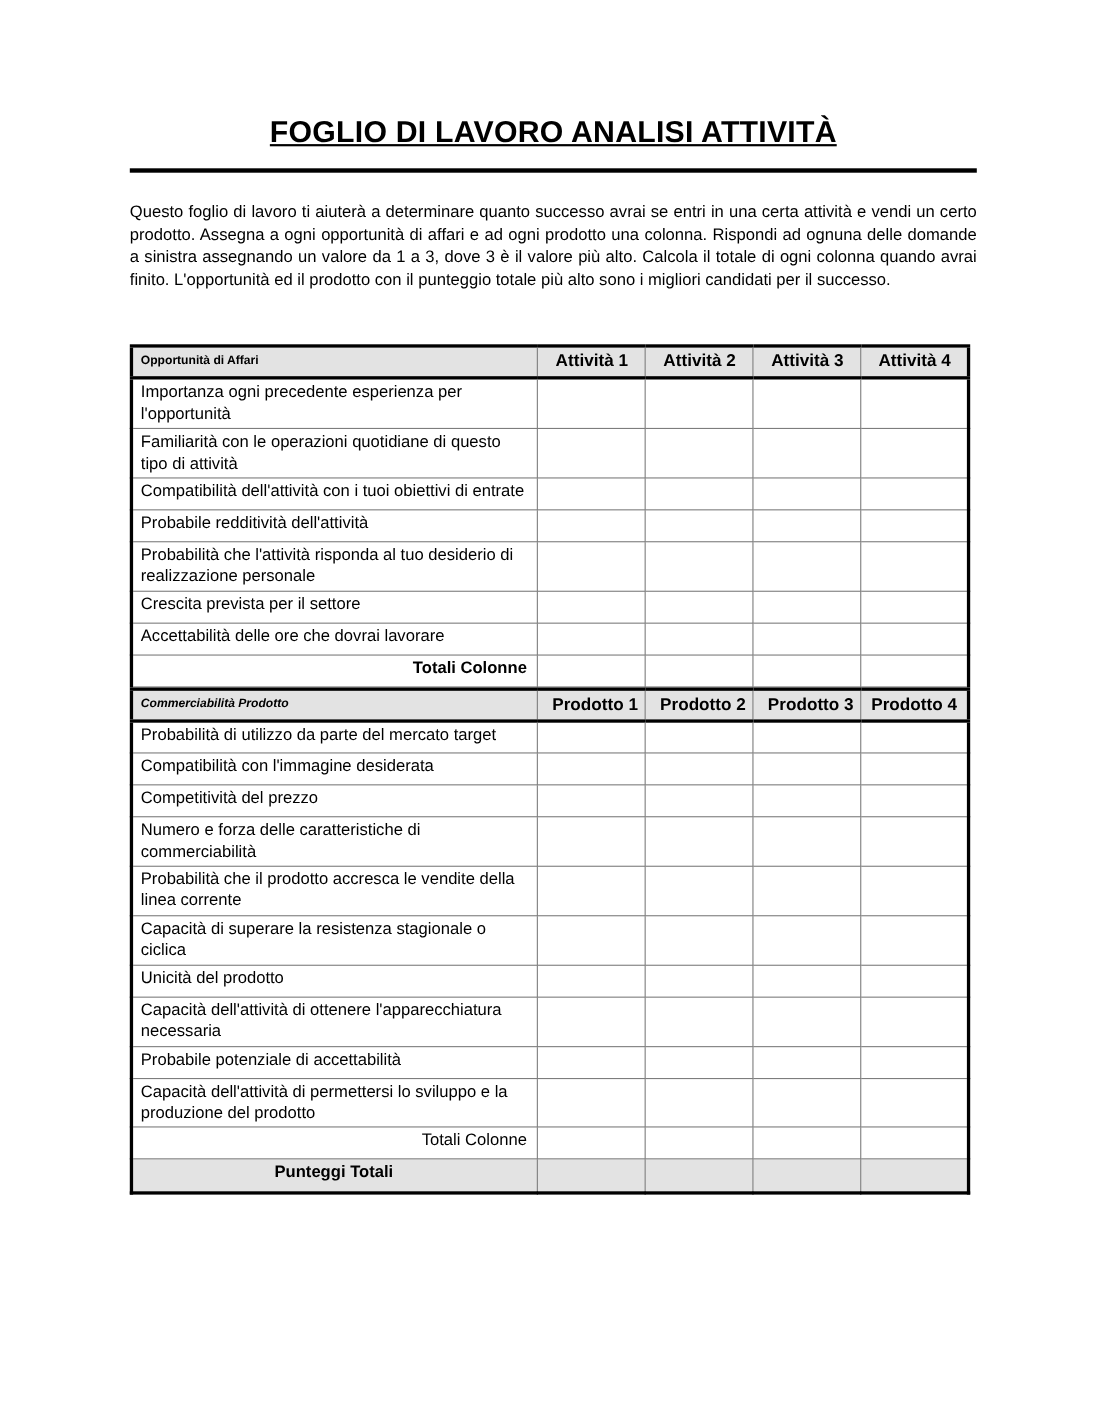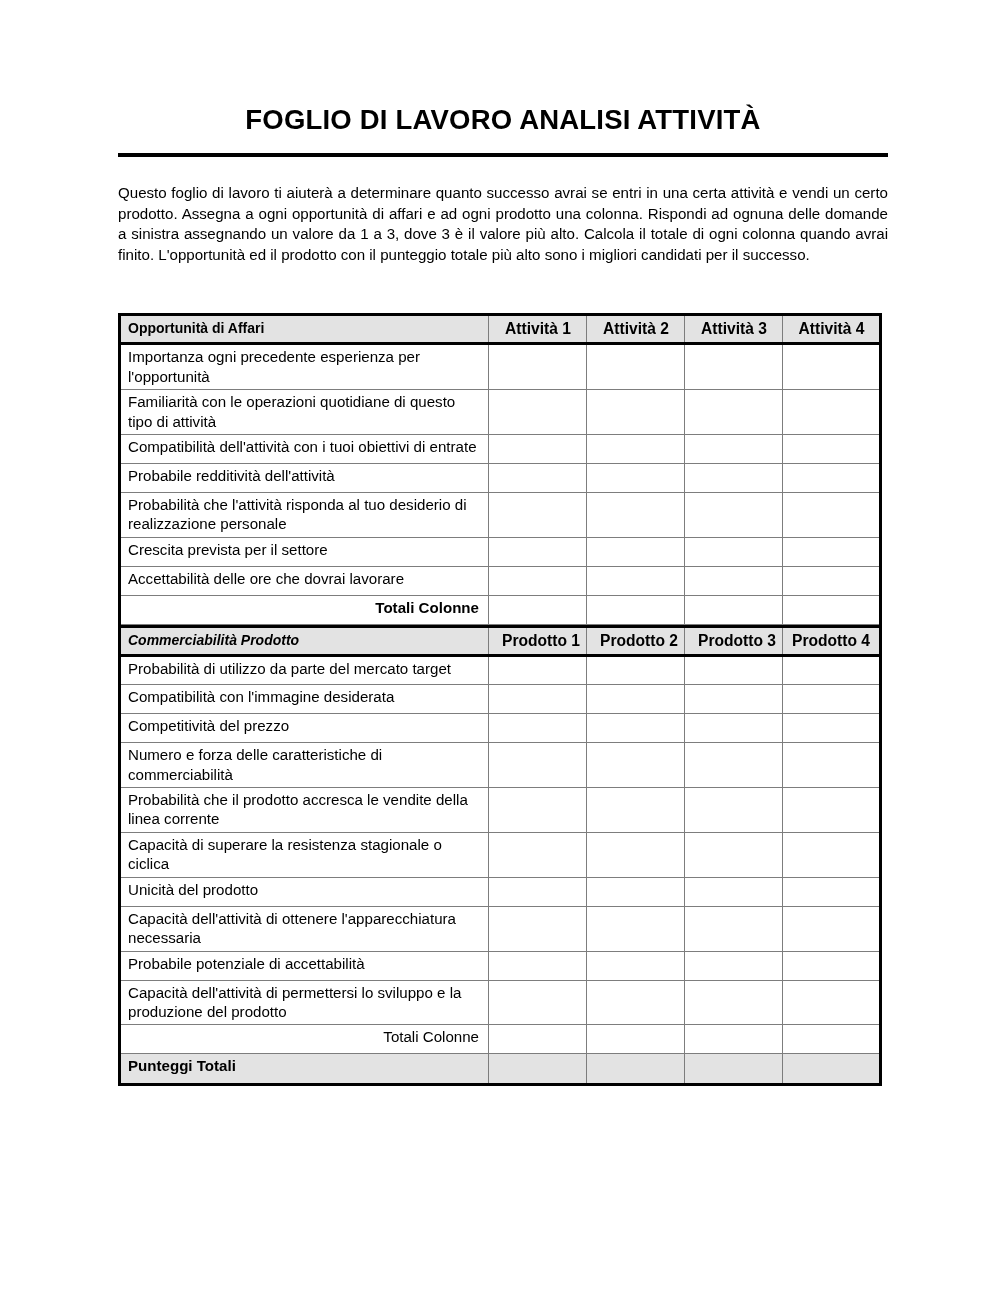--- a/index.html
+++ b/index.html
@@ -33,20 +33,21 @@
     width: 770px;
   }
   .doc-title {
     font-size: 27.5px;
     font-weight: bold;
     text-align: center;
     letter-spacing: 0.2px;
     line-height: 1.15;
     margin: 0;
     white-space: nowrap;
+    text-decoration: underline;
   }
   .title-rule {
     margin-top: 17px;
     height: 4px;
     background: #000000;
     width: 100%;
   }
 
   
   .intro {
@@ -99,21 +100,21 @@
     font-weight: bold;
     border-top: 3px solid #000;
     border-bottom: 3px solid #000;
     border-left: 1px solid #7d7d7d;
     border-right: 1px solid #7d7d7d;
     vertical-align: middle;
     padding-top: 3px;
     padding-bottom: 4px;
   }
   tr.hdr th.label-cell {
-    font-size: 14px;
+    font-size: 11px;
   }
   tr.hdr th.colhead {
     text-align: center;
     font-size: 15.6px;
     white-space: normal;
   }
   tr.hdr.prod th.colhead {
     text-align: right;
     padding-left: 7px;
   }
@@ -140,21 +141,21 @@
     padding-right: 9px;
   }
   tr.totals.bold td.label-cell { font-weight: bold; }
   tr.totals td { height: 29px; }
 
   tr.grand td {
     background: #e3e3e3;
     height: 31px;
   }
   tr.grand td.label-cell {
-    text-align: left;
+    text-align: center;
     font-weight: bold;
     padding-right: 9px;
   }
 </style>
 </head>
 <body>
 
 <div class="page">
 
   <div class="title-block">

